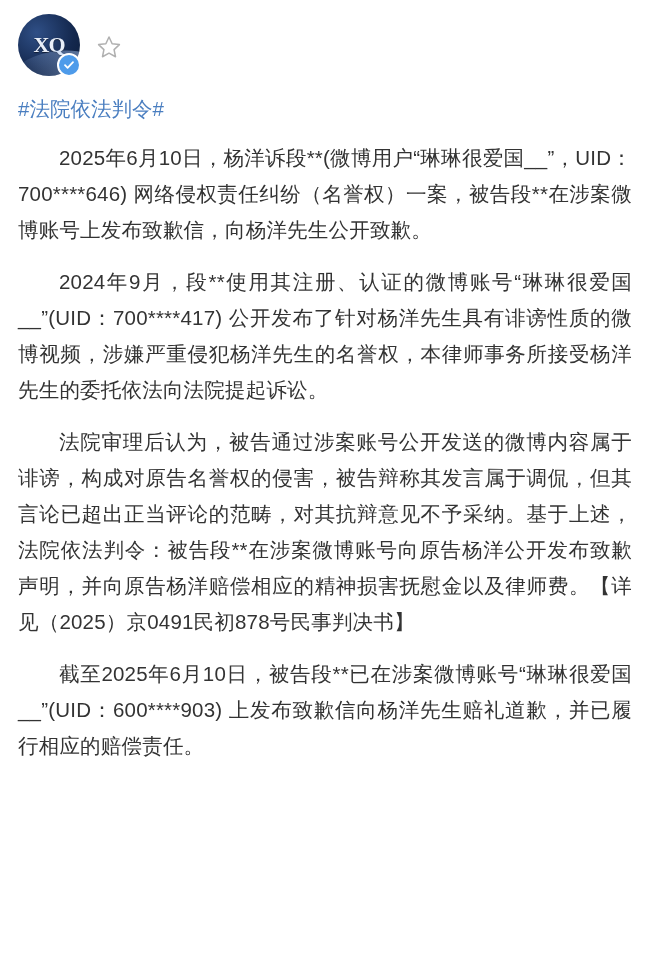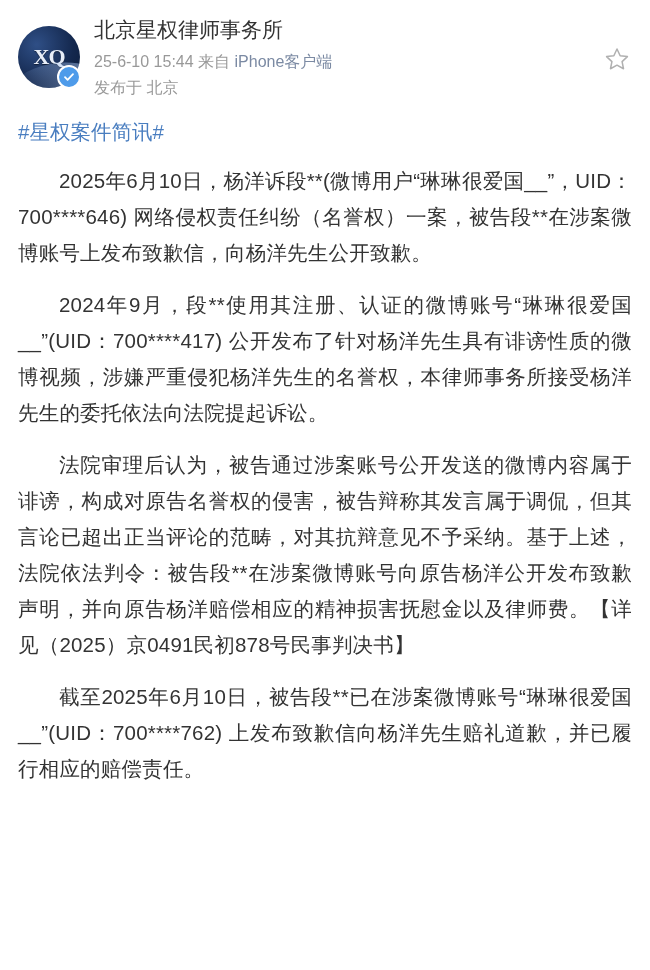--- a/index.html
+++ b/index.html
@@ -163,38 +163,29 @@
         <span class="logo-text">XQ</span>
         <span class="logo-cn">星权</span>
       </div>
       <div class="verified">
         <svg width="12" height="12" viewBox="0 0 12 12" aria-hidden="true">
           <path d="M2 6.2 L4.6 8.8 L10 3.2" fill="none" stroke="#ffffff" stroke-width="1.8" stroke-linecap="round" stroke-linejoin="round"></path>
         </svg>
       </div>
     </div>
 
-    <div class="head-text">
-      <div class="nickname">北京星权律师事务所</div>
-      <div class="meta">
-        <span>25-6-10 15:44</span>
-        <span class="src-label">来自</span>
-        <span class="src-link">iPhone客户端</span>
-      </div>
-      <div class="location">发布于 北京</div>
-    </div>
 
     <div class="star-btn">
       <svg width="26" height="26" viewBox="0 0 24 24" aria-hidden="true">
         <path d="M12 2.8 L14.9 9.0 L21.6 9.8 L16.7 14.4 L18.0 21.0 L12 17.7 L6.0 21.0 L7.3 14.4 L2.4 9.8 L9.1 9.0 Z" fill="none" stroke="#b0b0b0" stroke-width="1.4" stroke-linejoin="round"></path>
       </svg>
     </div>
   </div>
 
   <div class="content">
-    <div class="topic">#星权案件简讯#</div>
+    <div class="topic">#法院依法判令#</div>
     <p class="para">2025年6月10日，杨洋诉段**(微博用户“琳琳很爱国__”，UID：700****646) 网络侵权责任纠纷（名誉权）一案，被告段**在涉案微博账号上发布致歉信，向杨洋先生公开致歉。</p>
     <p class="para">2024年9月，段**使用其注册、认证的微博账号“琳琳很爱国__”(UID：700****417) 公开发布了针对杨洋先生具有诽谤性质的微博视频，涉嫌严重侵犯杨洋先生的名誉权，本律师事务所接受杨洋先生的委托依法向法院提起诉讼。</p>
     <p class="para">法院审理后认为，被告通过涉案账号公开发送的微博内容属于诽谤，构成对原告名誉权的侵害，被告辩称其发言属于调侃，但其言论已超出正当评论的范畴，对其抗辩意见不予采纳。基于上述，法院依法判令：被告段**在涉案微博账号向原告杨洋公开发布致歉声明，并向原告杨洋赔偿相应的精神损害抚慰金以及律师费。【详见（2025）京0491民初878号民事判决书】</p>
-    <p class="para">截至2025年6月10日，被告段**已在涉案微博账号“琳琳很爱国__”(UID：700****762) 上发布致歉信向杨洋先生赔礼道歉，并已履行相应的赔偿责任。</p>
+    <p class="para">截至2025年6月10日，被告段**已在涉案微博账号“琳琳很爱国__”(UID：600****903) 上发布致歉信向杨洋先生赔礼道歉，并已履行相应的赔偿责任。</p>
   </div>
 
 </div>
 
 </body></html>

